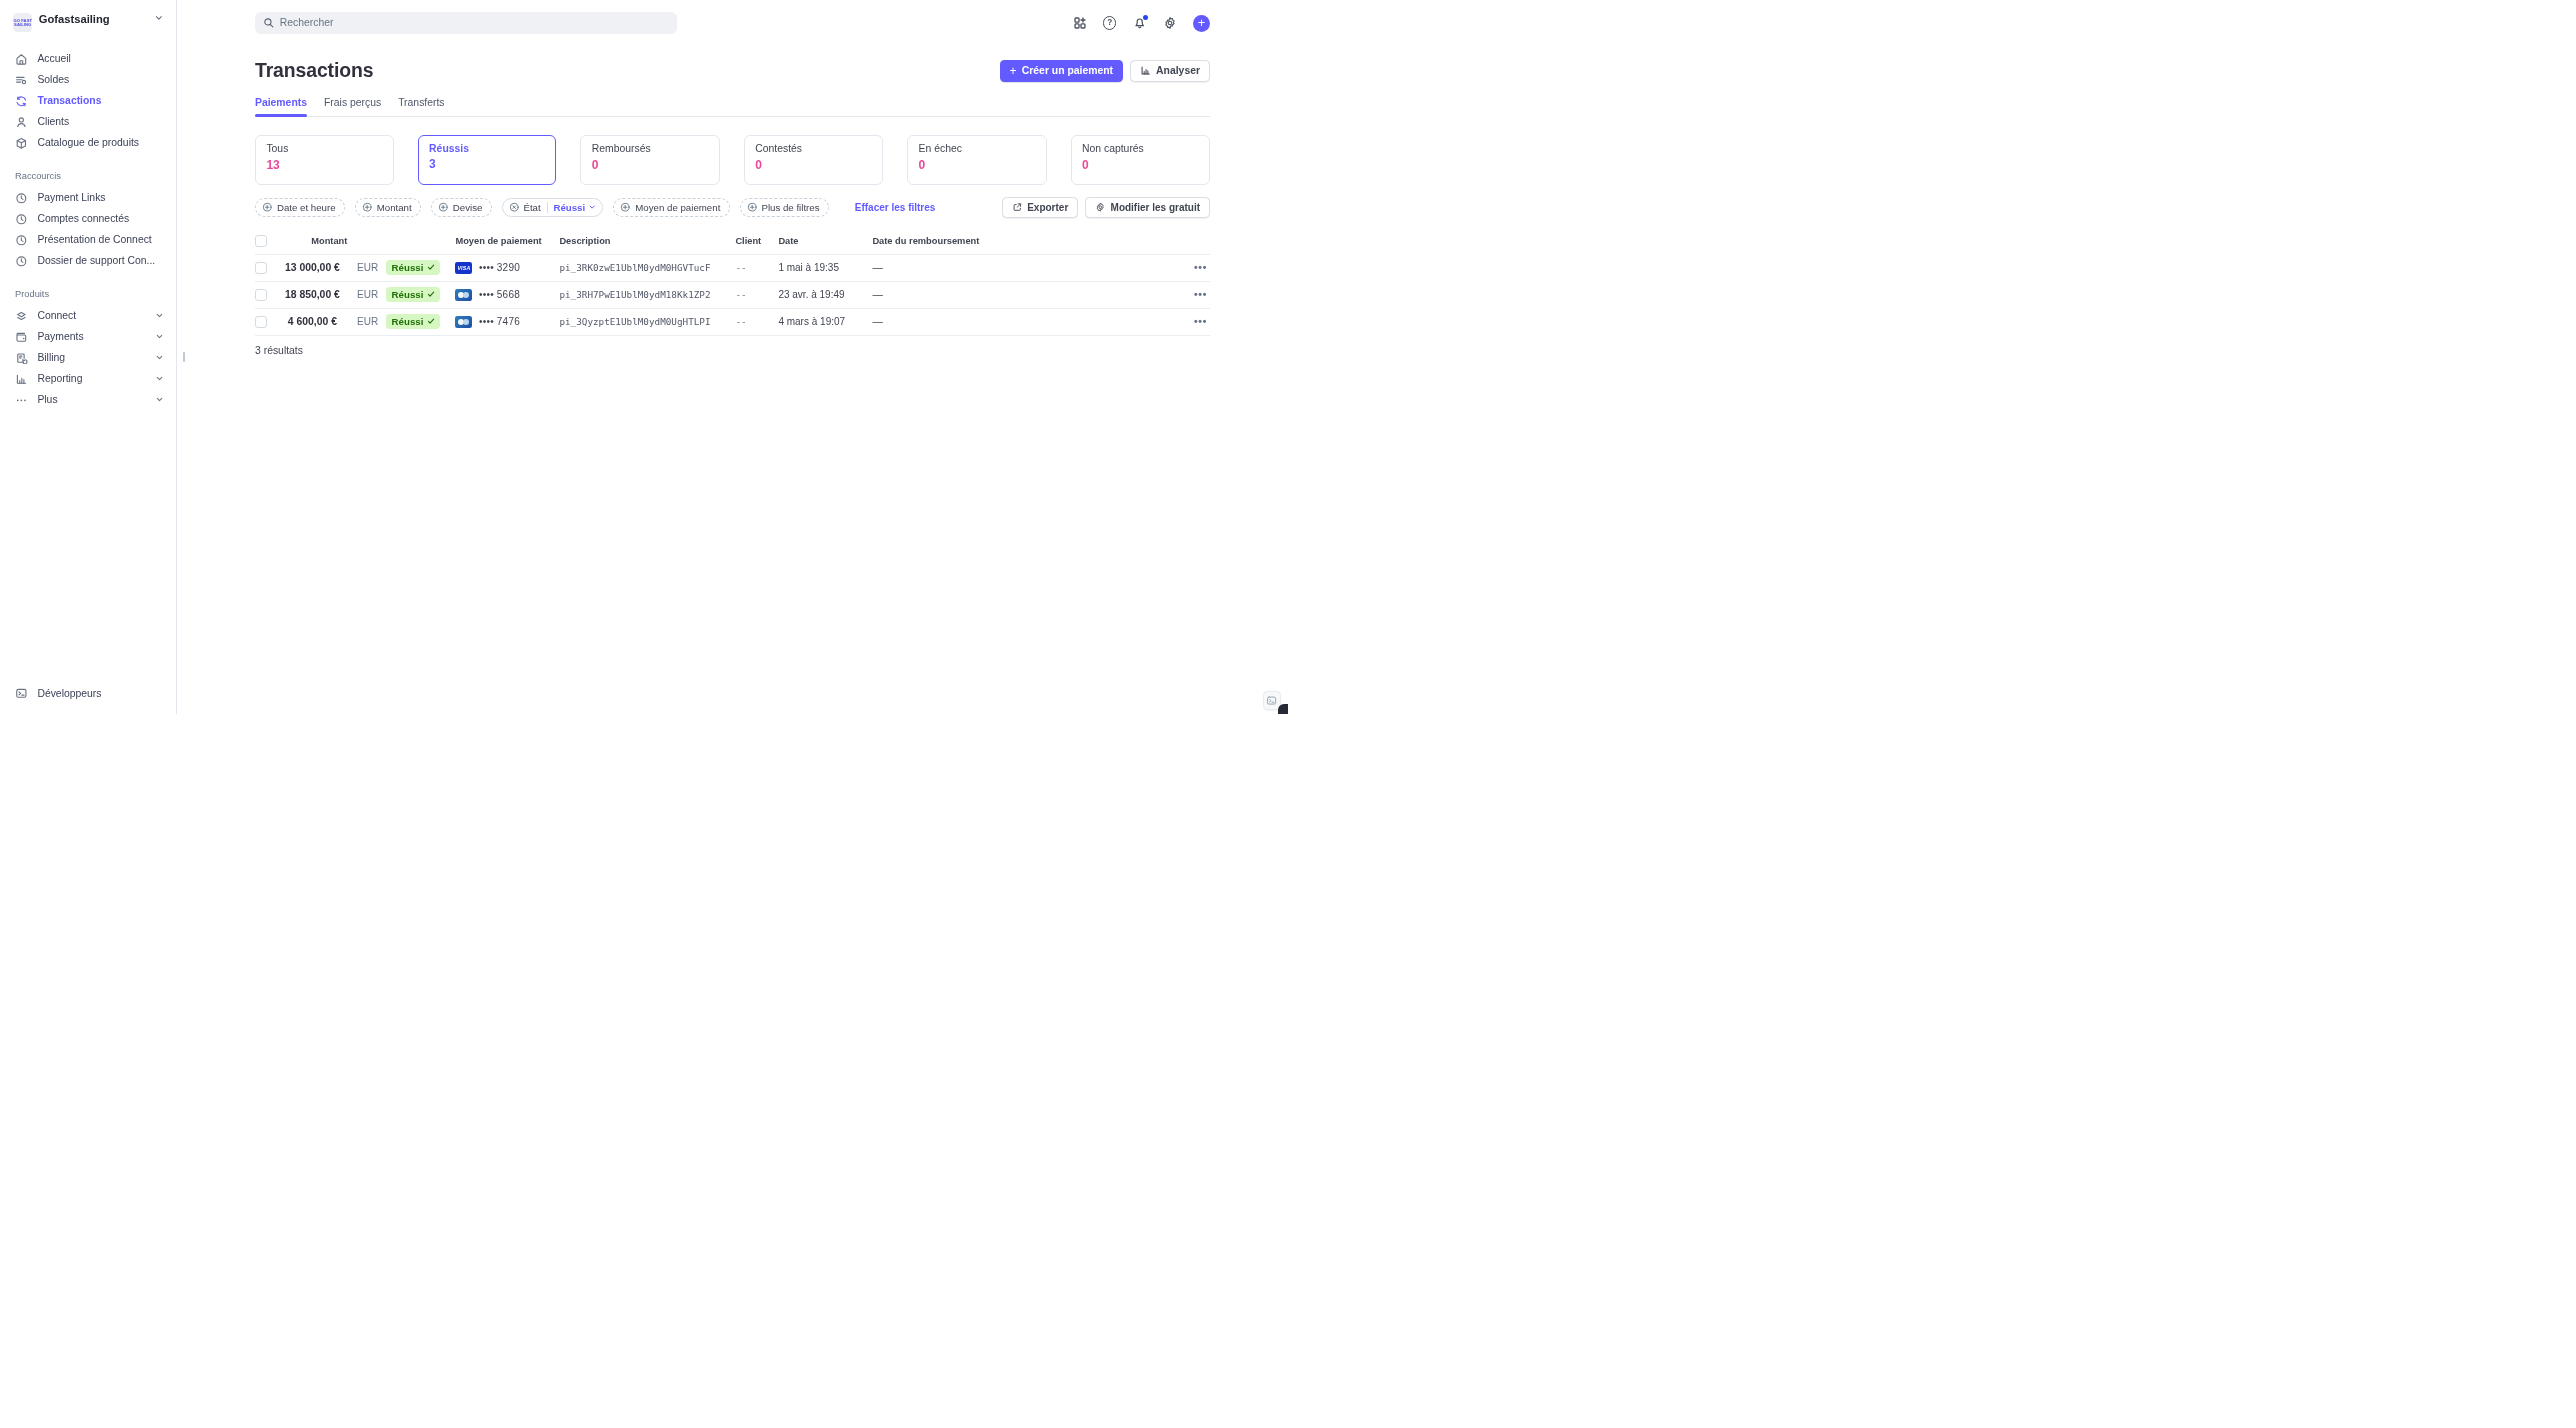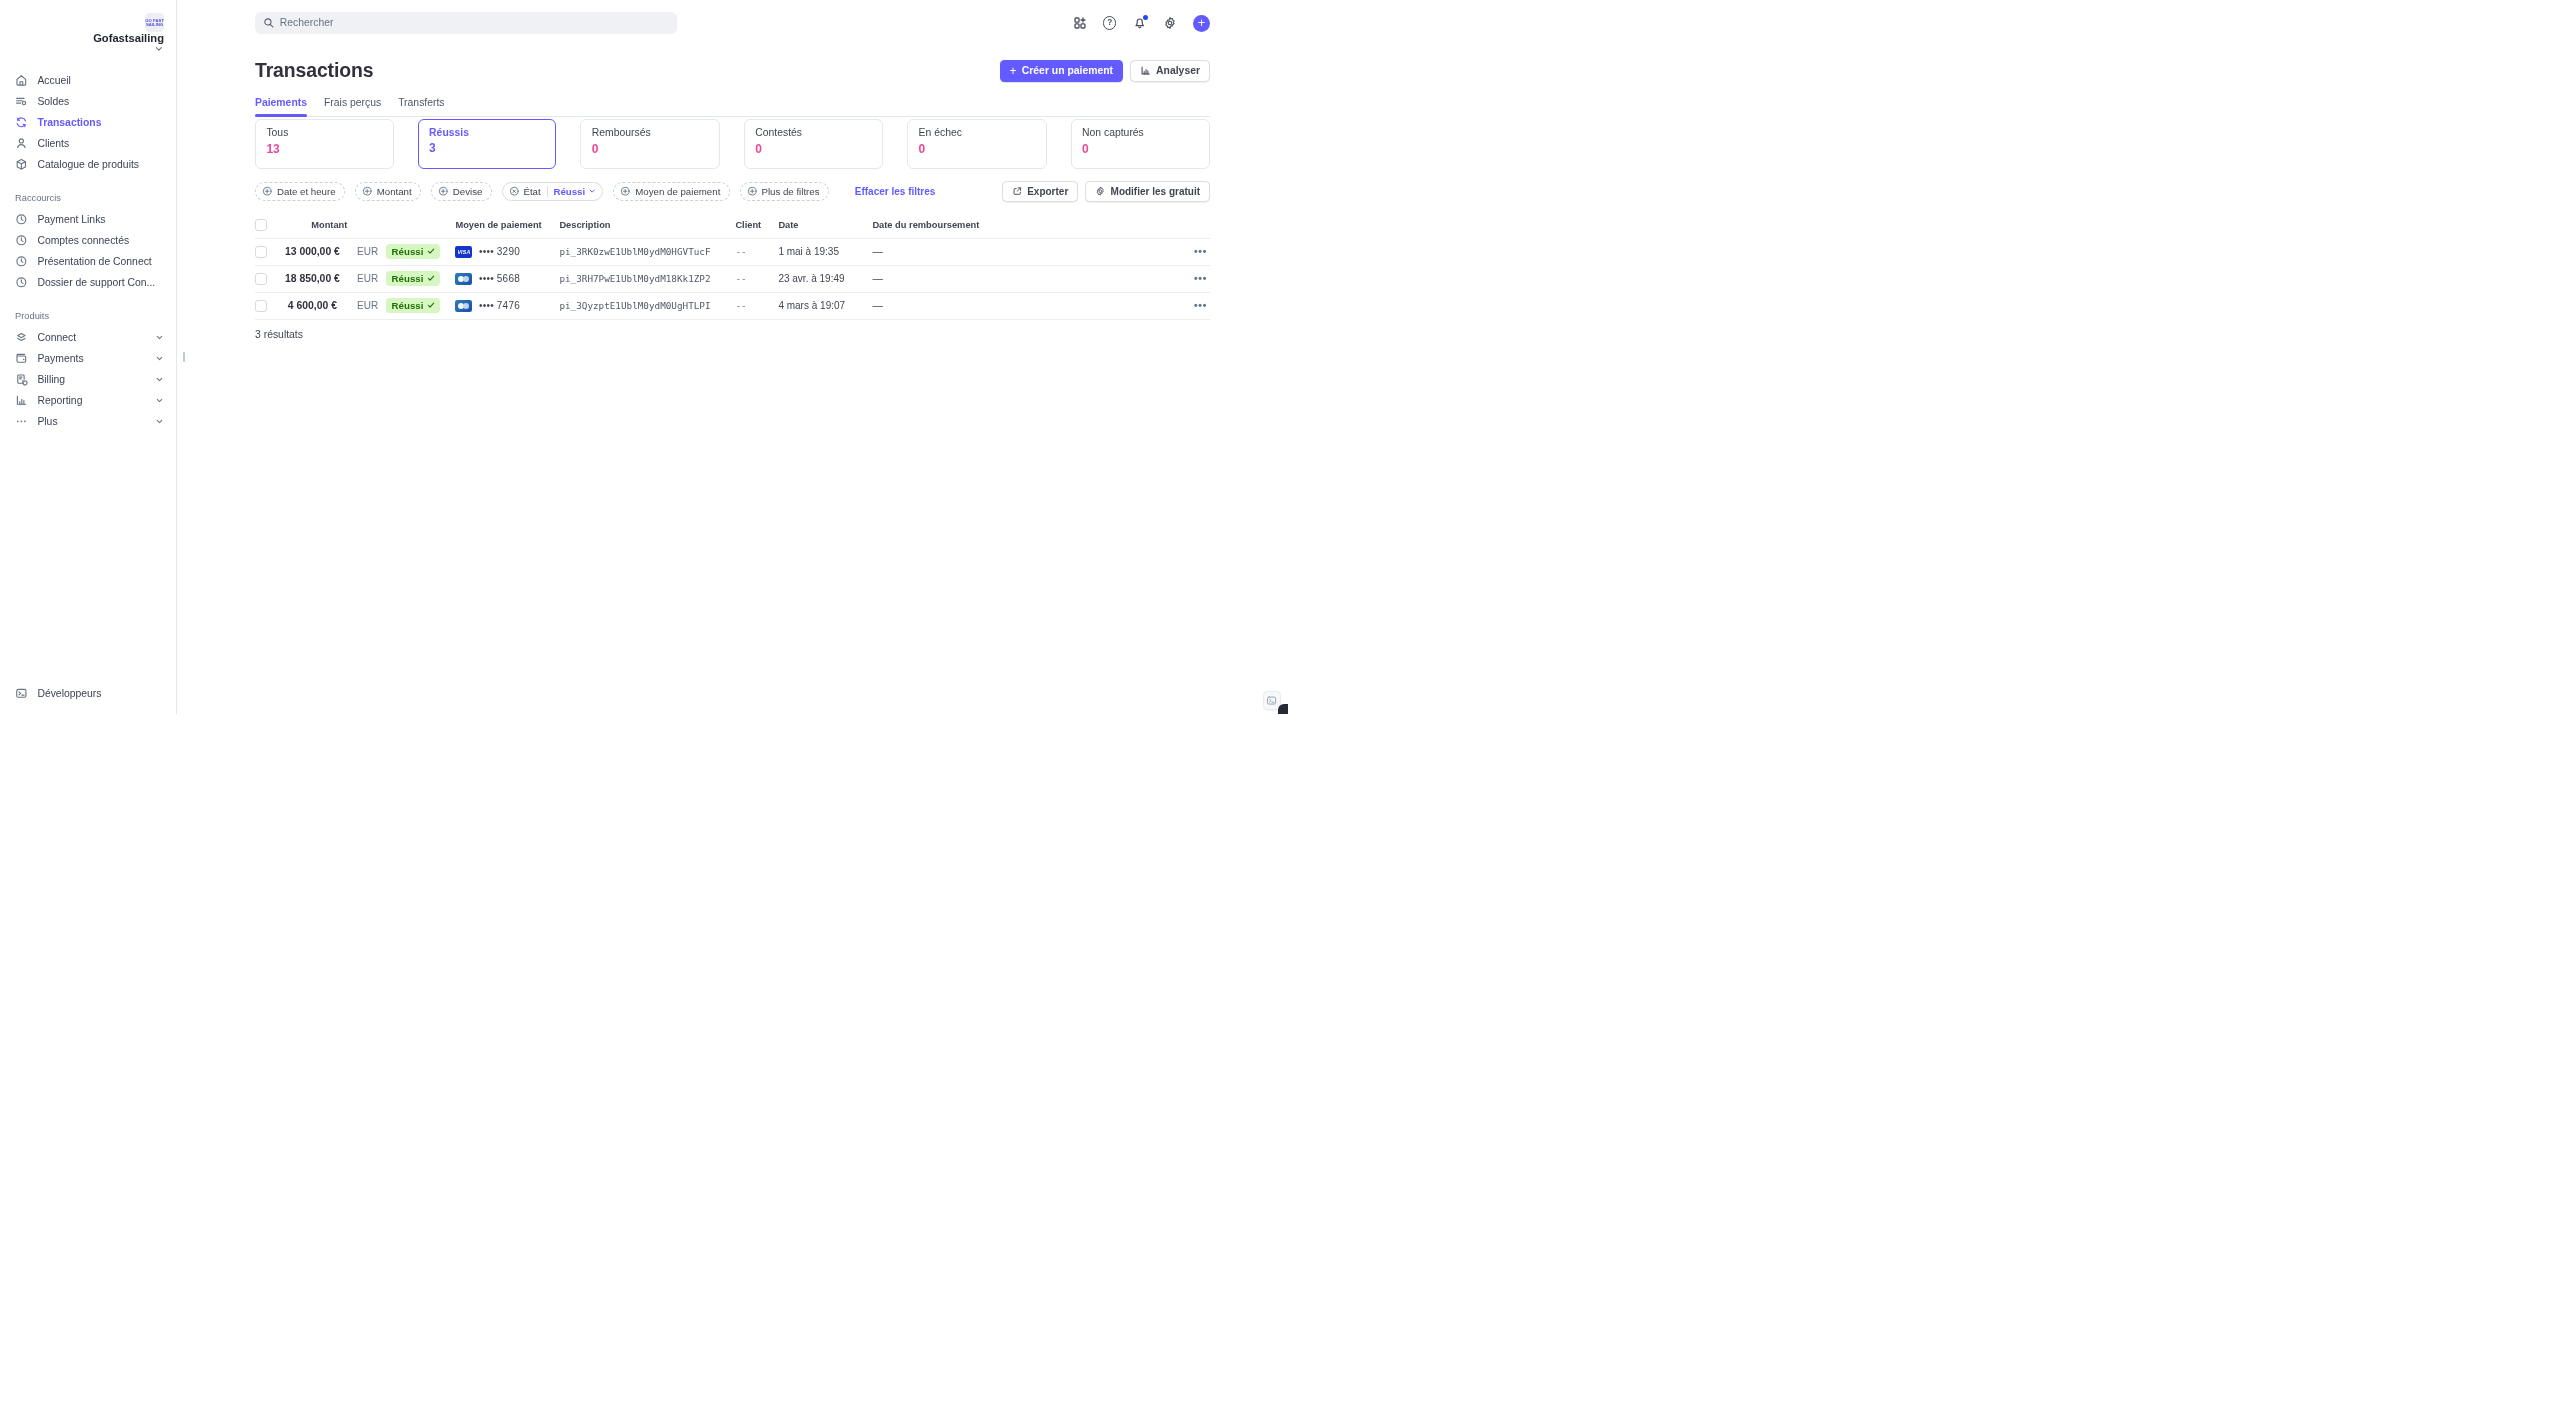--- a/index.html
+++ b/index.html
@@ -2,21 +2,21 @@
 <html style="font-size:12px"><head>
 <meta charset="utf-8">
 <style>
   * { margin:0; padding:0; box-sizing:border-box; }
   html,body { background:#fff; }
   body { font-family:"Liberation Sans", sans-serif; color:#30313d; }
   .app { position:relative; width:1288px; height:714px; display:flex; overflow:hidden; background:#fff; }
 
   
   .sidebar { width:177px; flex:0 0 177px; border-right:0.7px solid #e3e8ee; display:flex; flex-direction:column; padding:13.4px 0 10.4px 0; }
-  .account-row { display:flex; align-items:flex-end; padding:0 12px 0 13.4px; margin-bottom:16.4px; cursor:pointer;flex-direction:column; }
+  .account-row { display:flex; align-items:flex-start; padding:0 12px 0 13.4px; margin-bottom:16.4px; cursor:pointer; }
   .logo-box { width:18.7px; height:18.7px; border-radius:4.5px; background:#eceef2; display:flex; flex-direction:column; align-items:center; justify-content:center; line-height:1; flex:0 0 18.7px; }
   .logo-box span { font-size:4.1px; font-weight:700; color:#4f46e5; letter-spacing:0.1px; }
   .account-name { font-size:11.2px; font-weight:700; color:#222530; margin-left:6.7px; flex:1; }
   .nav-group { display:flex; flex-direction:column; }
   .nav-item { display:flex; align-items:center; height:21px; padding:0 12px 0 15px; cursor:pointer; color:#3c4257; }
   .nav-item .nicon { width:12.7px; height:12.7px; margin-right:9.7px; color:#6a7383; display:flex; }
   .nav-item .nlabel { font-size:10.4px; font-weight:500; flex:1; white-space:nowrap; }
   .nav-item.active { color:#635bff; }
   .nav-item.active .nicon { color:#635bff; }
   .nav-item.active .nlabel { font-weight:600; }
@@ -51,21 +51,21 @@
 
   .banner { margin-top:10.4px; height:31px; background:#f6f8fa; border-radius:6px; display:flex; align-items:center; padding:0 10.4px 0 9px; }
   .banner .bulb { color:#414552; display:flex; margin-right:6px; }
   .banner-tag { font-size:10px; font-weight:600; color:#30313d; margin-right:12px; }
   .banner-text { font-size:10px; color:#414552; }
   .banner-right { margin-left:auto; display:flex; align-items:center; gap:10.4px; }
   .banner-link { color:#635bff; font-size:10px; font-weight:600; cursor:pointer; }
   .banner-divider { width:0.7px; height:15px; background:#d8dee4; }
   .banner-close { color:#30313d; cursor:pointer; display:flex; }
 
-  .cards { display:flex; gap:24px; margin-top:2px; }
+  .cards { display:flex; gap:24px; margin-top:18px; }
   .scard { flex:1; height:50px; border:0.7px solid #e3e8ee; border-radius:6px; padding:7.5px 10.4px; cursor:pointer; background:#fff; }
   .scard .clabel { font-size:10.4px; color:#414552; }
   .scard .cvalue { font-size:12px; font-weight:700; color:#ec4899; margin-top:3.7px; }
   .scard.selected { border:1.5px solid #635bff; padding:6.7px 9.7px; }
   .scard.selected .clabel { color:#635bff; font-weight:600; }
   .scard.selected .cvalue { color:#635bff; }
 
   .filter-row { display:flex; align-items:center; margin-top:12px; }
   .chips { display:flex; align-items:center; gap:10px; flex-wrap:nowrap; }
   .chip { display:inline-flex; align-items:center; gap:4.5px; height:18.7px; padding:0 8.2px 0 6px; border:0.7px dashed #c7d0d9; border-radius:9.7px; font-size:9.7px; font-weight:500; color:#414552; cursor:pointer; background:#fff; white-space:nowrap; }

